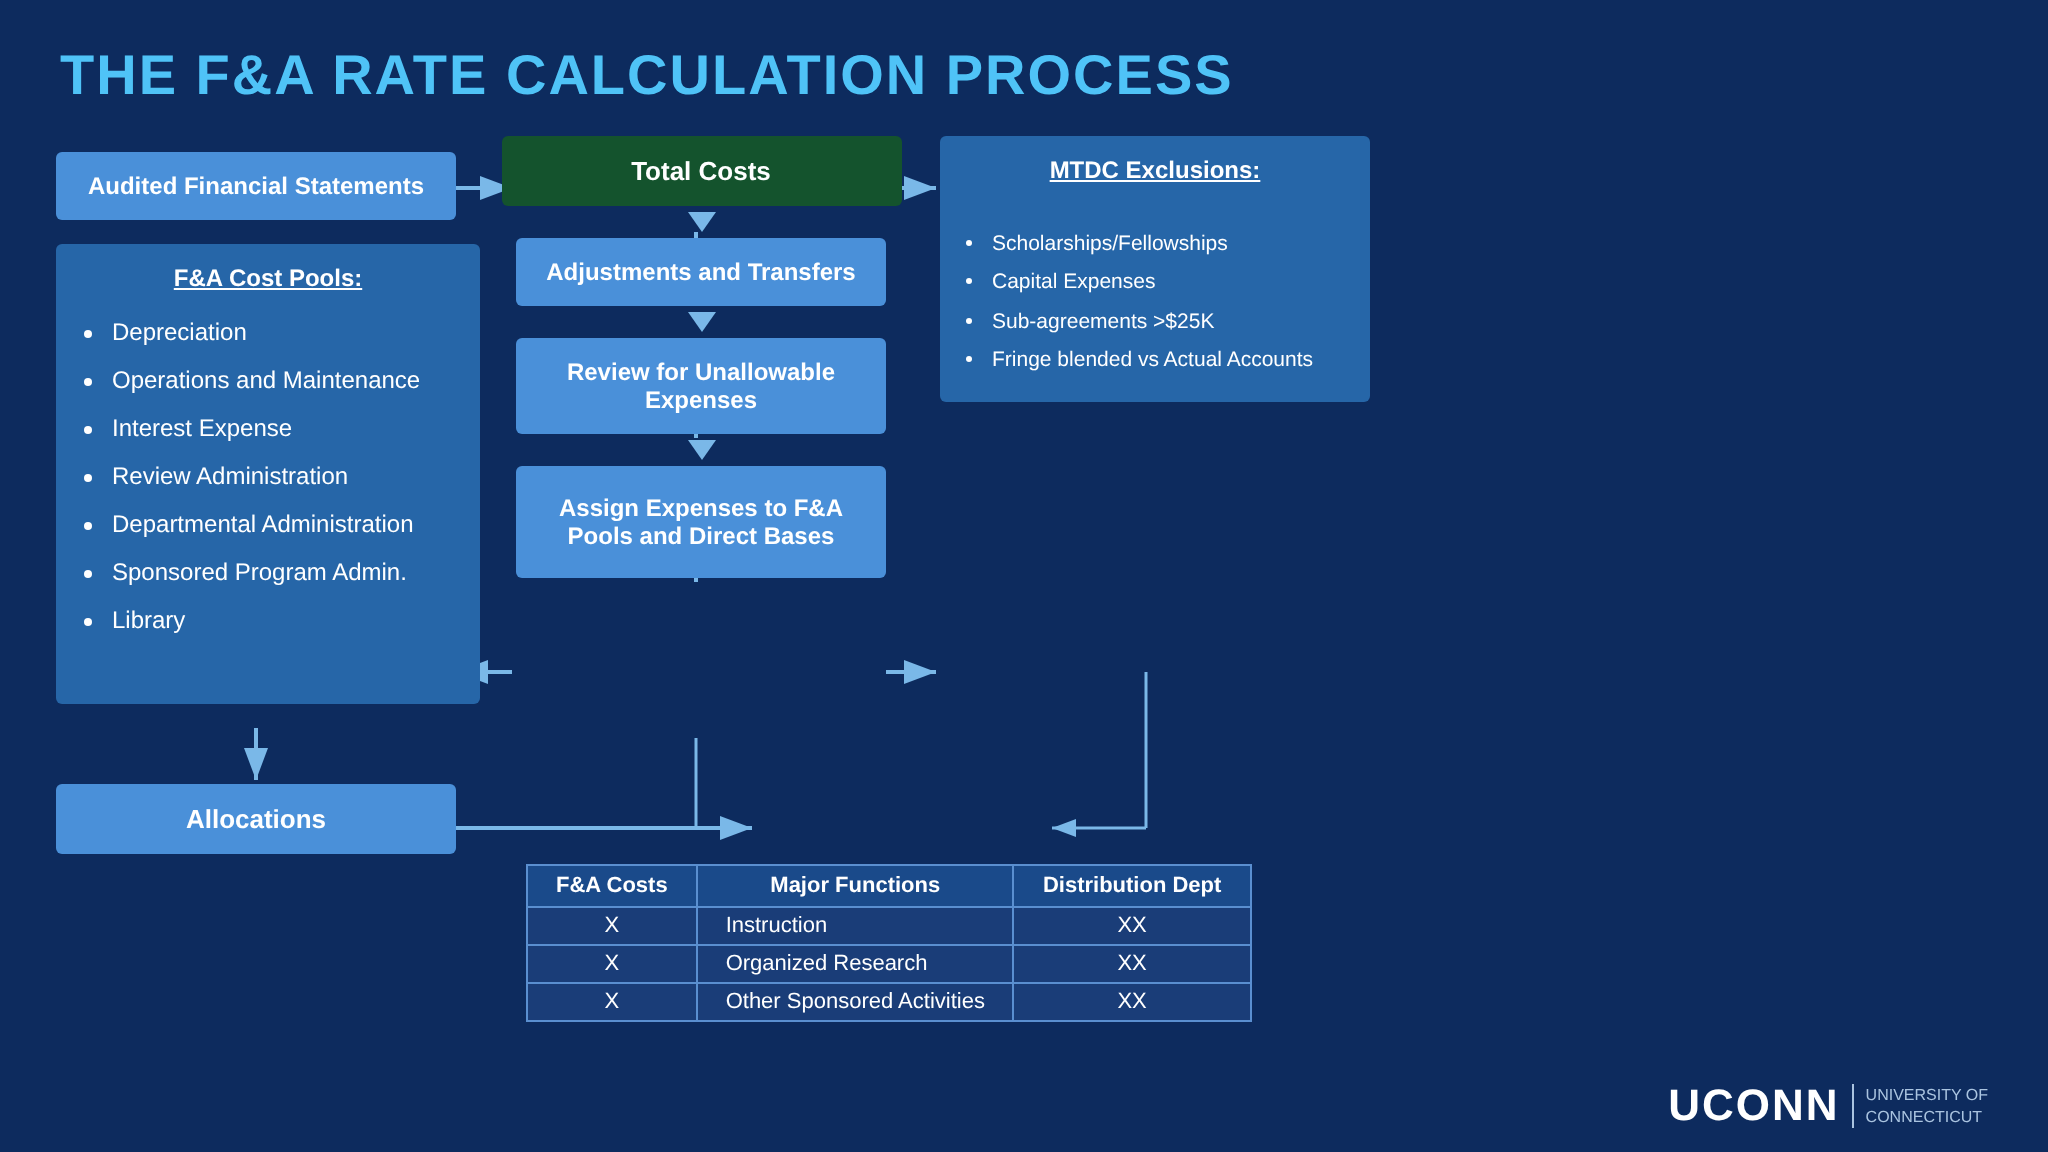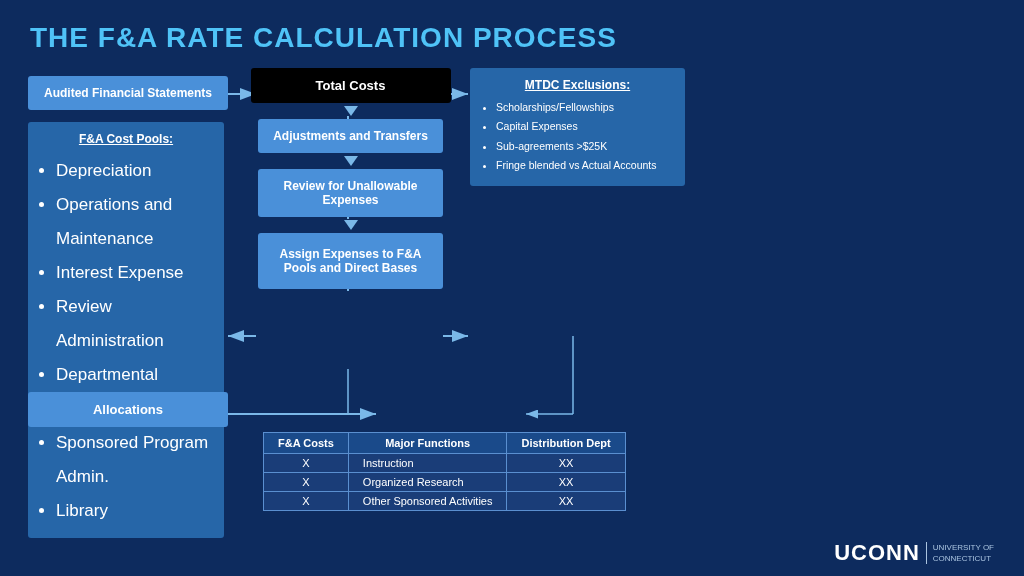--- a/index.html
+++ b/index.html
@@ -147,41 +147,41 @@
     <line x1="545" y1="272" x2="545" y2="350" stroke="#7ab8e8" stroke-width="1.5"></line>
     <line x1="545" y1="350" x2="498" y2="350" stroke="#7ab8e8" stroke-width="1.5" marker-end="url(#arrowhead)"></line>
   </svg>
 
   <div style="position:absolute; left:0; top:0; width:200px;">
 
     <div style="background:#4a90d9; color:white; font-size:12px; font-weight:600; padding:10px 12px; border-radius:3px; text-align:center; position:absolute; top:12px; left:0; width:200px;">
       <span>Audited Financial Statements</span>
     </div>
 
-    <div style="background:#2666a8; color:white; padding:10px 14px; border-radius:3px; position:absolute; top:58px; left:0; width:196px; min-height:230px;">
+    <div style="background:#2666a8; color:white; padding:10px 14px; border-radius:3px; position:absolute; top:58px; left:0; width:212px; min-height:230px;">
       <div style="font-size:12px; font-weight:700; text-decoration:underline; text-align:center; margin-bottom:8px;">F&amp;A Cost Pools:</div>
-      <ul style="list-style:disc; padding-left:14px; font-size:17px; line-height:2;">
+      <ul style="list-style:disc; padding-left:14px; font-size:12px; line-height:2;">
         <li>Depreciation</li>
         <li>Operations and Maintenance</li>
         <li>Interest Expense</li>
         <li>Review Administration</li>
         <li>Departmental Administration</li>
         <li>Sponsored Program Admin.</li>
         <li>Library</li>
       </ul>
     </div>
 
     <div style="background:#4a90d9; color:white; font-size:13px; font-weight:600; padding:10px 12px; border-radius:3px; text-align:center; position:absolute; top:328px; left:0; width:200px;">
       <span>Allocations</span>
     </div>
   </div>
 
   <div style="position:absolute; left:230px; top:0; width:185px; display:flex; flex-direction:column; align-items:center;">
 
-    <div style="background:#000000; color:white; font-size:13px; font-weight:600; padding:10px 12px; border-radius:3px; text-align:center; width:200px; margin-top:4px;">
+    <div style="background:#14532d; color:white; font-size:13px; font-weight:600; padding:10px 12px; border-radius:3px; text-align:center; width:200px; margin-top:4px;">
       <span>Total Costs</span>
     </div>
     <div style="width:0;height:0;border-left:7px solid transparent;border-right:7px solid transparent;border-top:10px solid #7ab8e8;margin:3px auto;"></div>
 
     <div style="background:#4a90d9; color:white; font-size:12px; font-weight:600; padding:10px 12px; border-radius:3px; text-align:center; width:185px;">
       <span>Adjustments and Transfers</span>
     </div>
     <div style="width:0;height:0;border-left:7px solid transparent;border-right:7px solid transparent;border-top:10px solid #7ab8e8;margin:3px auto;"></div>
 
     <div style="background:#4a90d9; color:white; font-size:12px; font-weight:600; padding:10px 12px; border-radius:3px; text-align:center; width:185px;">
@@ -190,21 +190,21 @@
     <div style="width:0;height:0;border-left:7px solid transparent;border-right:7px solid transparent;border-top:10px solid #7ab8e8;margin:3px auto;"></div>
 
     <div style="background:#4a90d9; color:white; font-size:12px; font-weight:600; padding:14px 12px; border-radius:3px; text-align:center; width:185px;">
       <span>Assign Expenses to F&amp;A Pools and Direct Bases</span>
     </div>
   </div>
 
   <div style="position:absolute; left:442px; top:0; width:215px; display:flex; flex-direction:column; gap:10px;">
 
     <div style="background:#2666a8; color:white; padding:10px 12px; border-radius:3px; margin-top:4px;">
-      <div style="font-size:12px; font-weight:700; text-decoration:underline; text-align:center; margin-bottom:6px;">MTDC Exclusions:</div>
+      <div style="font-size:12px; font-weight:700; text-decoration:underline; text-align:center; margin-bottom:21px;">MTDC Exclusions:</div>
       <ul style="list-style:disc; padding-left:14px; font-size:10.5px; line-height:1.85;">
         <li>Scholarships/Fellowships</li>
         <li>Capital Expenses</li>
         <li>Sub-agreements &gt;$25K</li>
         <li>Fringe blended vs Actual Accounts</li>
       </ul>
     </div>
 
   </div>
 

